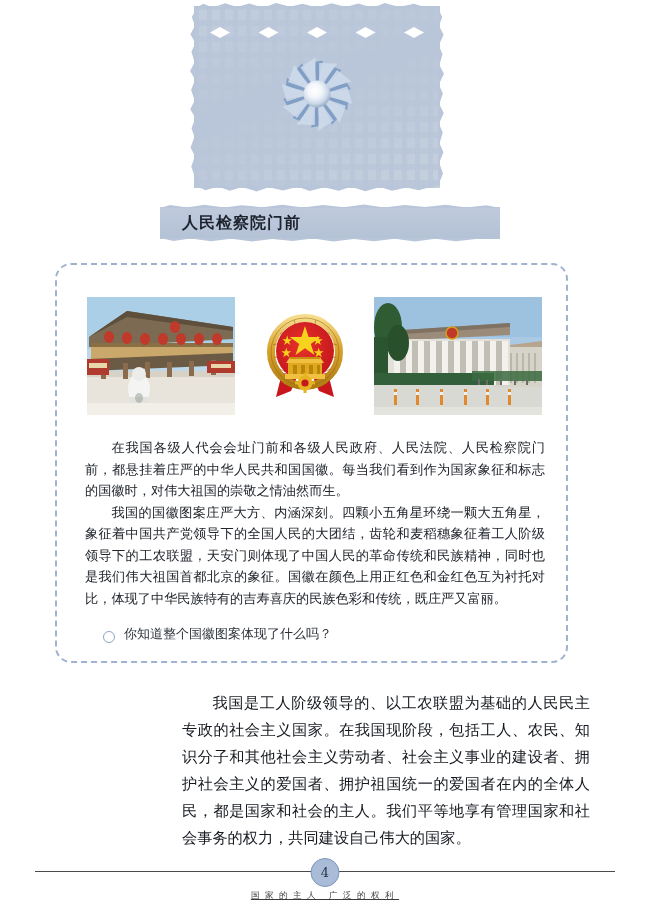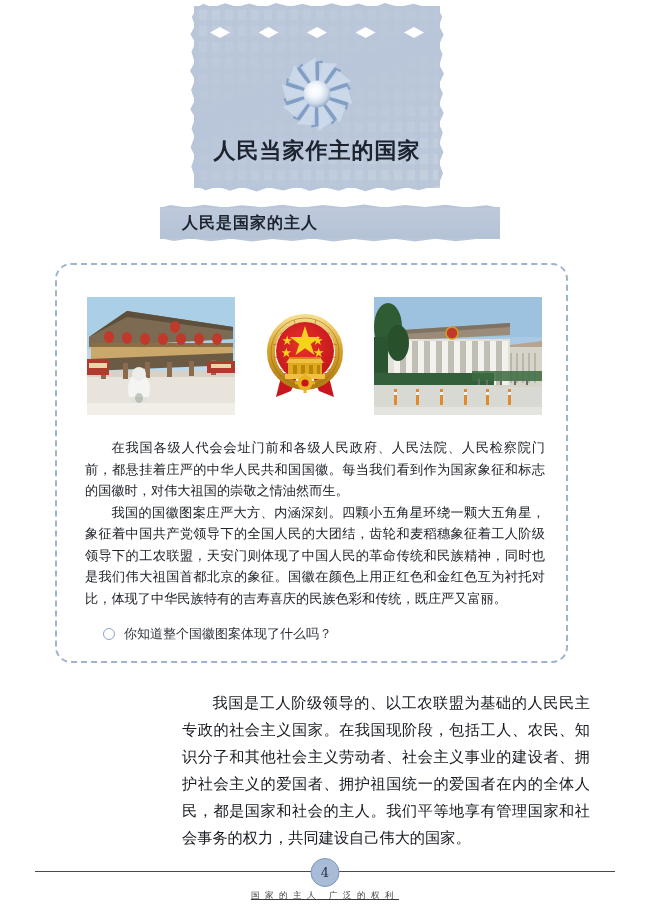--- a/index.html
+++ b/index.html
@@ -111,21 +111,21 @@
   .article{
     position:absolute;left:28px;top:172px;width:460px;
     font-family:"DejaVu Serif","Liberation Serif",serif;
     font-size:13.2px;line-height:21.5px;color:#20252c;
     text-align:justify;
   }
   .article p{margin:0;text-indent:2em;}
 
   .question{
     position:absolute;left:46px;top:360px;
-    display:flex;align-items:center;gap:9px;
+    display:flex;align-items:flex-end;gap:9px;
     font-family:"DejaVu Serif","Liberation Serif",serif;
     font-size:13px;color:#2b3139;
   }
   .q-bullet{
     width:10px;height:10px;border:1.4px solid #8fa3c4;border-radius:50%;
     flex:none;
   }
 
   
   .closing{
@@ -205,25 +205,24 @@
         <path transform="rotate(198)" d="M0,-8 L12,-42 L-9,-36 Z"></path>
         <path transform="rotate(234)" d="M0,-8 L12,-42 L-9,-36 Z"></path>
         <path transform="rotate(270)" d="M0,-8 L12,-42 L-9,-36 Z"></path>
         <path transform="rotate(306)" d="M0,-8 L12,-42 L-9,-36 Z"></path>
         <path transform="rotate(342)" d="M0,-8 L12,-42 L-9,-36 Z"></path>
       </g>
       <circle r="16" fill="url(#coreGlow)"></circle>
     </g>
   </svg>
 
-  <div class="title-text">人民当家作主的国家</div>
 </div>
 
 <div class="subtitle-band">
-  <div class="subtitle-text">人民是国家的主人</div>
+  <div class="subtitle-text">人民检察院门前</div>
 </div>
 
 <div class="dashed-box">
 
   <div class="photo-row">
 
     <div class="photo photo-left">
       <svg viewBox="0 0 148 118" width="148" height="118" preserveAspectRatio="none">
         <rect width="148" height="118" fill="#bcd8ea"></rect>
         <rect y="0" width="148" height="52" fill="#aacfe6"></rect>

